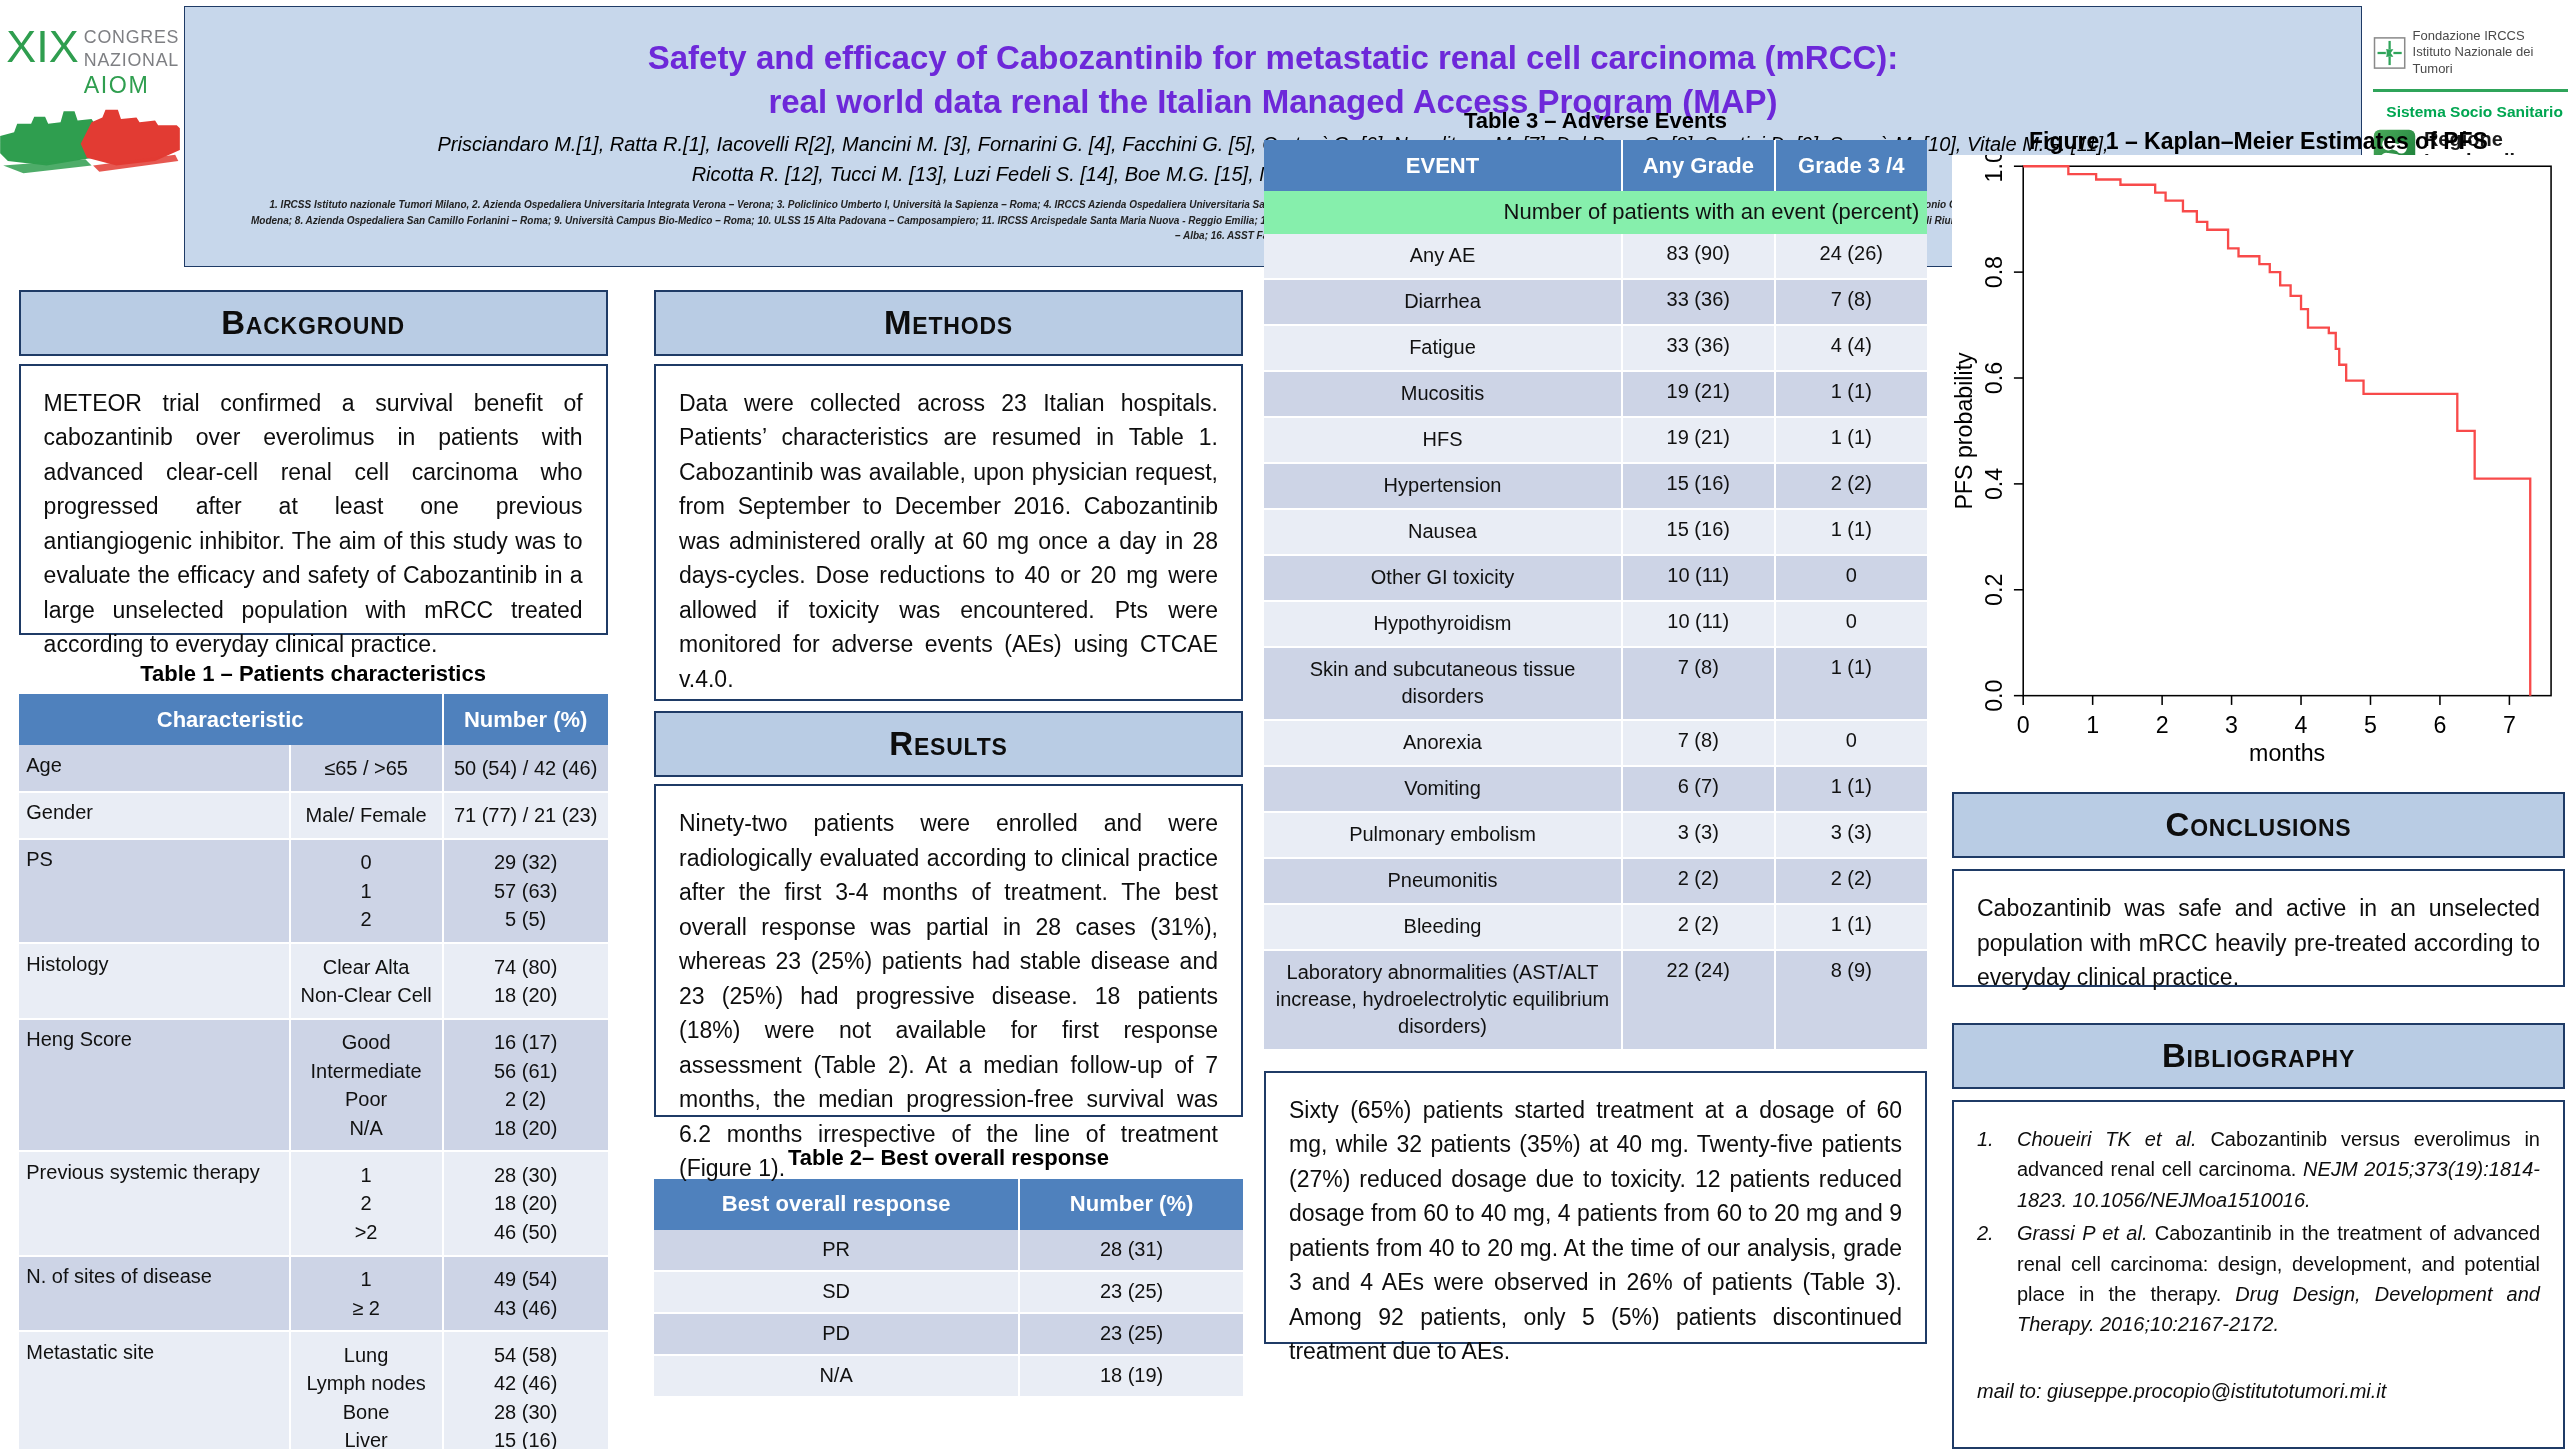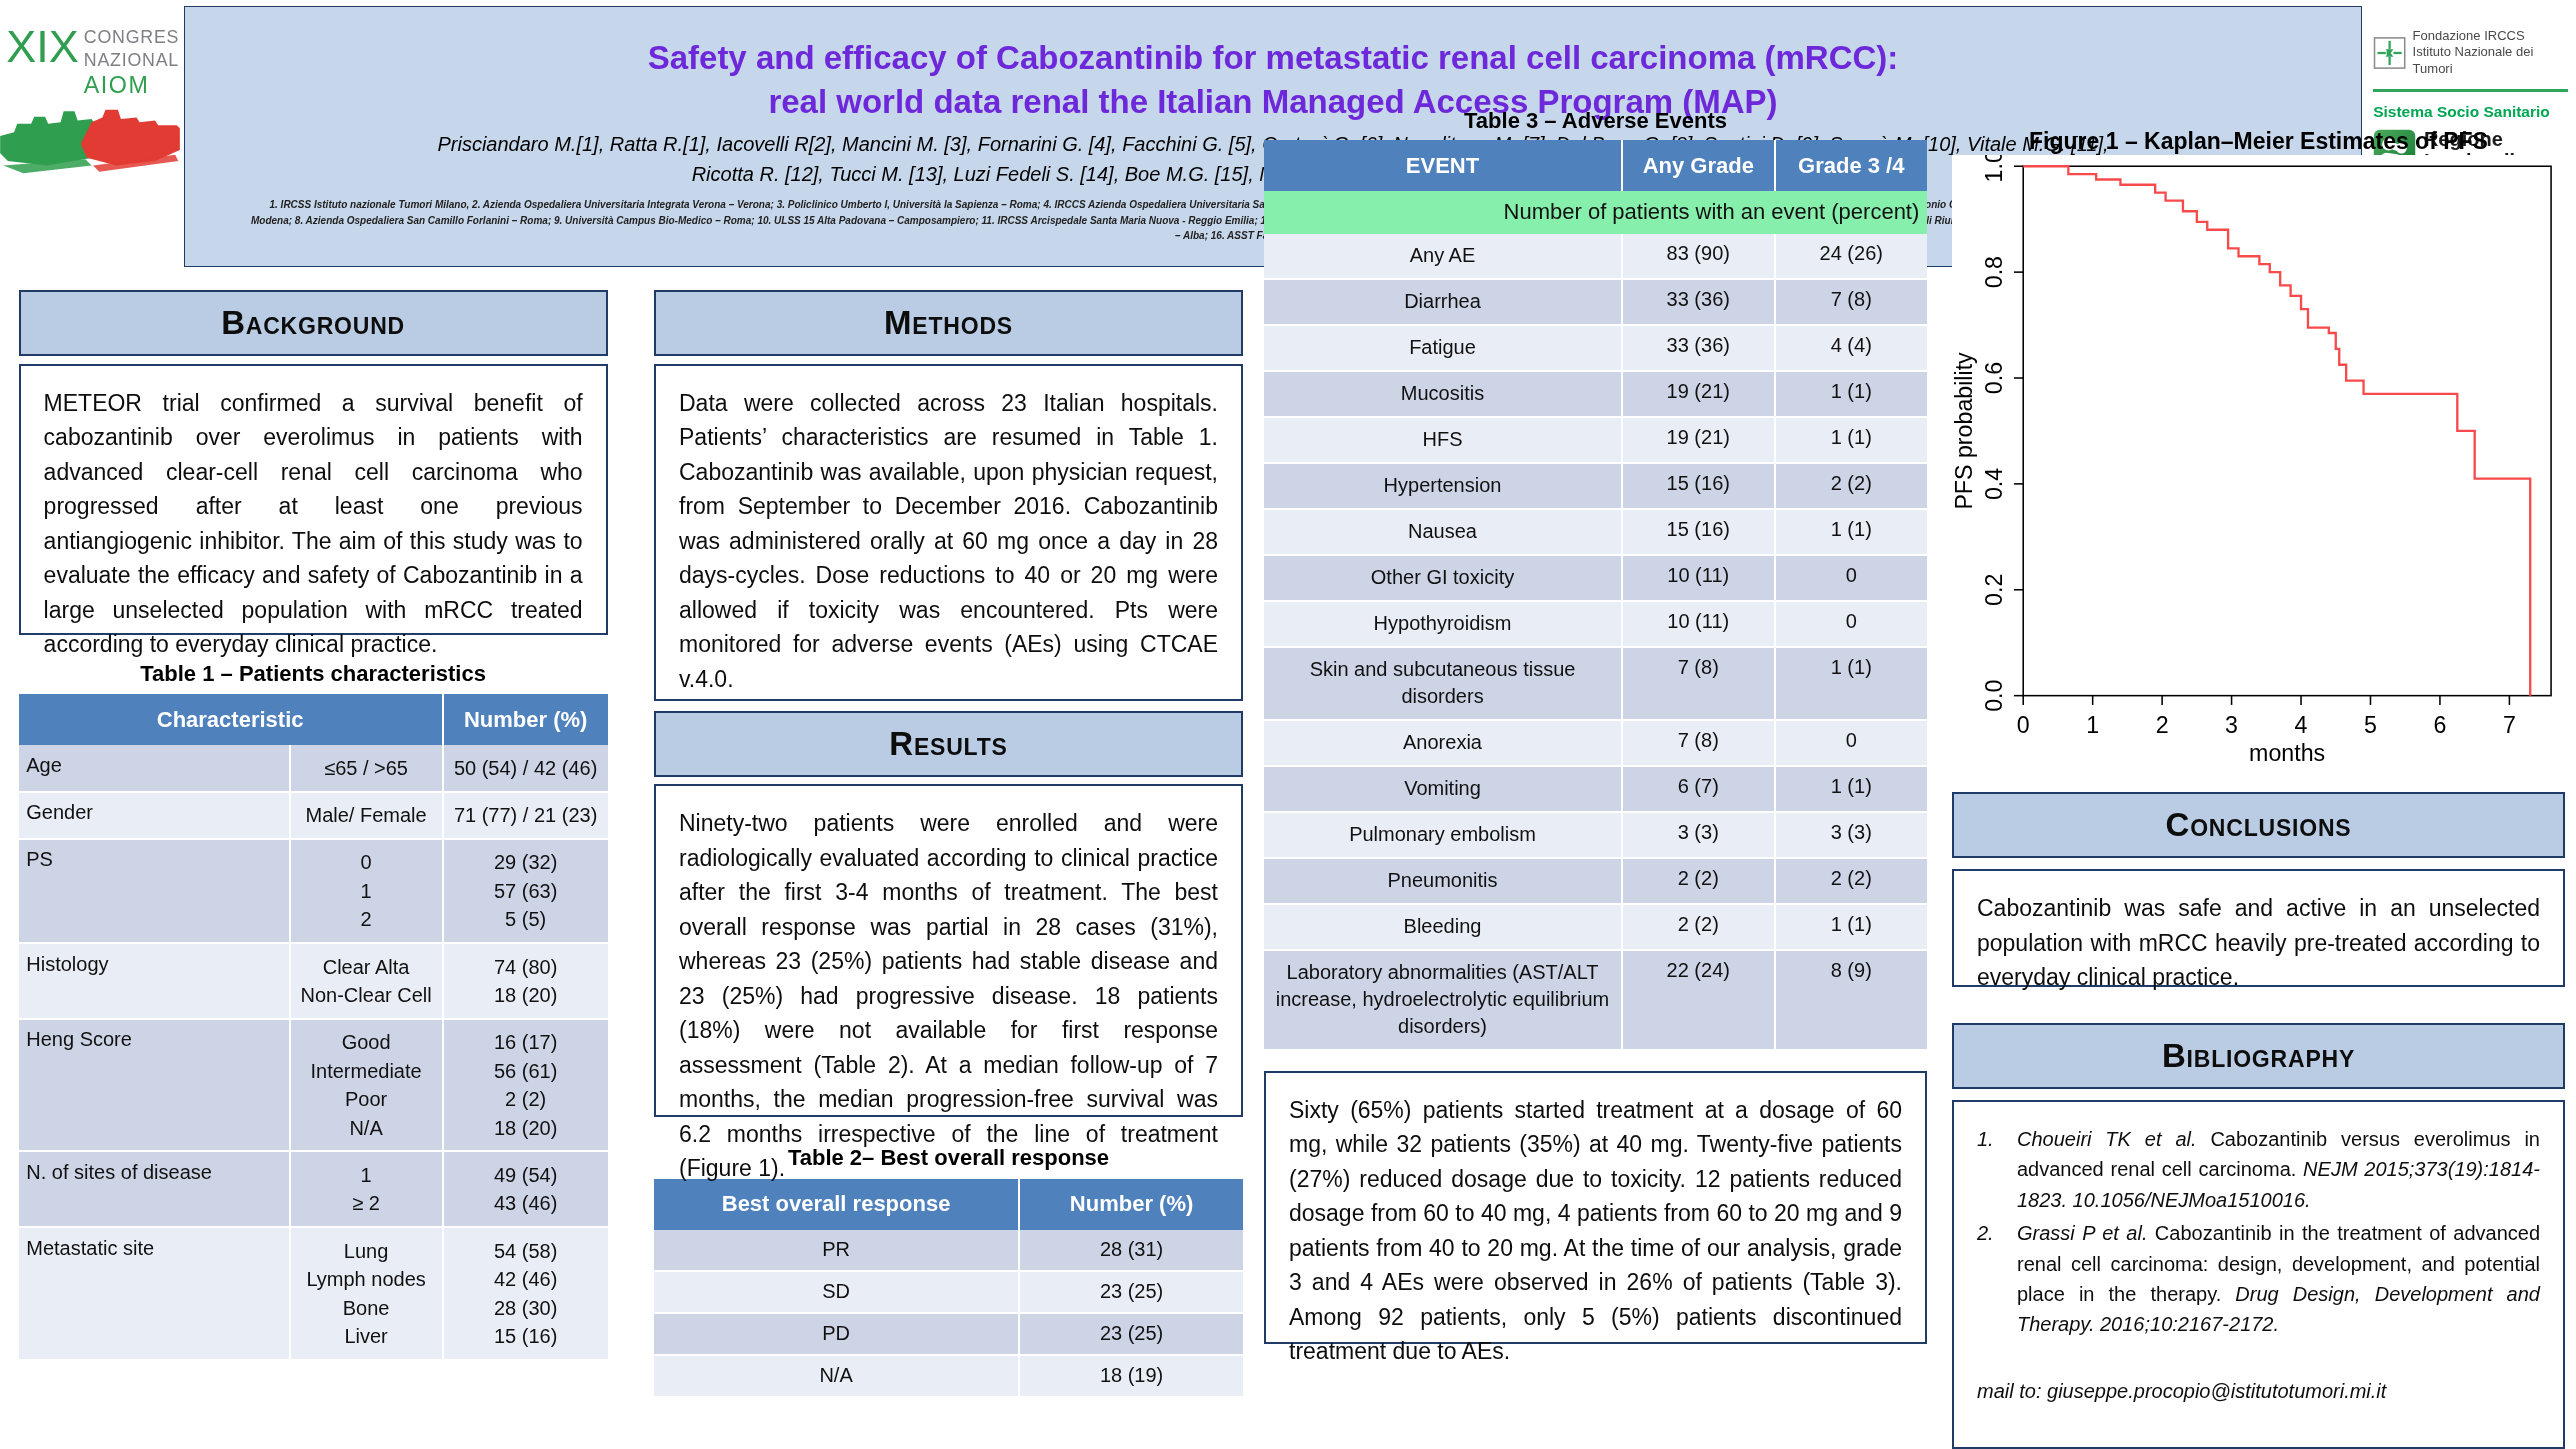--- a/index.html
+++ b/index.html
@@ -11,21 +11,21 @@
         background:#c7d7eb;border:1.5px solid #1f3b66;box-sizing:border-box;text-align:center;}
   .band .title{font-size:33px;font-weight:bold;line-height:1.32;margin-top:29px;color:#6d28d9;}
   .band .authors{font-size:20px;font-style:italic;line-height:1.5;margin-top:6.2px;color:#000;}
   .band .affil{font-size:10px;font-style:italic;font-weight:bold;line-height:1.55;margin:7.7px auto 0 auto;width:2045px;color:#222;}
 
   .logo-left{position:absolute;left:0;top:6.2px;width:180px;height:261px;background:#fff;}
   .logo-right{position:absolute;left:2367px;top:6.2px;width:209px;height:261px;background:#fff;font-size:0;}
   .irccs-row{display:flex;align-items:center;gap:6.2px;margin:22px 3.1px 0 6.2px;}
   .irccs-text{font-size:13px;line-height:1.25;color:#4a4a4a;text-align:left;}
   .green-rule{height:2.3px;background:#2fa45a;margin:12.4px 7.7px 0 6.2px;}
-  .sss{font-size:15.5px;font-weight:bold;color:#00a651;text-align:left;margin:11px 0 0 6.2px;}
+  .sss{font-size:15.5px;font-weight:bold;color:#00a651;text-align:center;margin:11px 0 0 6.2px;}
   .rl-row{display:flex;align-items:center;gap:7.7px;margin:7.7px 0 0 6.2px;}
   .rl-text{font-size:20px;font-weight:bold;color:#1a1a1a;line-height:1.1;text-align:left;}
   .poster-code{position:absolute;left:22px;top:172px;width:155px;height:48px;border:2.3px solid #000;
                background:#fff;display:flex;align-items:center;justify-content:center;
                font-size:37px;font-weight:bold;letter-spacing:2.3px;color:#000;}
 
   
   .col{position:absolute;top:0;}
   #col1{left:18.6px;top:290px;width:589px;}
   #col2{left:654px;top:290px;width:589px;}
@@ -203,20 +203,33 @@
               <div>Good</div>
               <div>Intermediate</div>
               <div>Poor</div>
               <div>N/A</div>
             </td>
             <td class="num stack">
               <div>16 (17)</div>
               <div>56 (61)</div>
               <div>2 (2)</div>
               <div>18 (20)</div>
+            </td>
+          </tr>
+          <tr class="row-light">
+            <td class="lbl">Previous systemic therapy</td>
+            <td class="val stack">
+              <div>1</div>
+              <div>2</div>
+              <div>&gt;2</div>
+            </td>
+            <td class="num stack">
+              <div>28 (30)</div>
+              <div>18 (20)</div>
+              <div>46 (50)</div>
             </td>
           </tr>
           <tr class="row-dark">
             <td class="lbl">N. of sites of disease</td>
             <td class="val stack">
               <div>1</div>
               <div>≥ 2</div>
             </td>
             <td class="num stack">
               <div>49 (54)</div>

